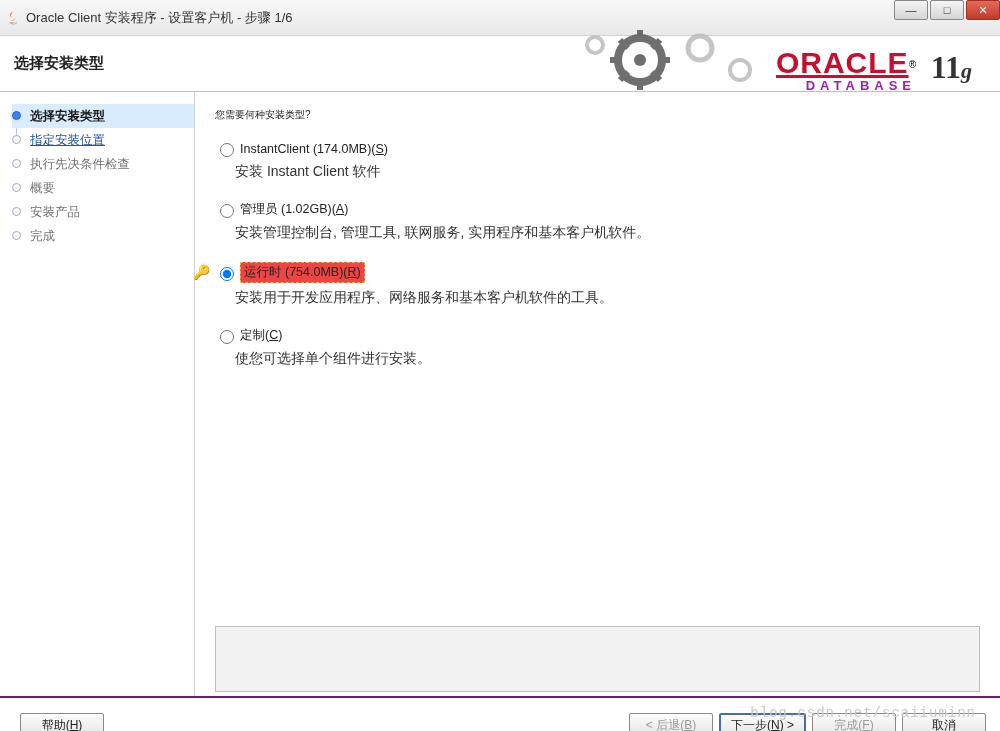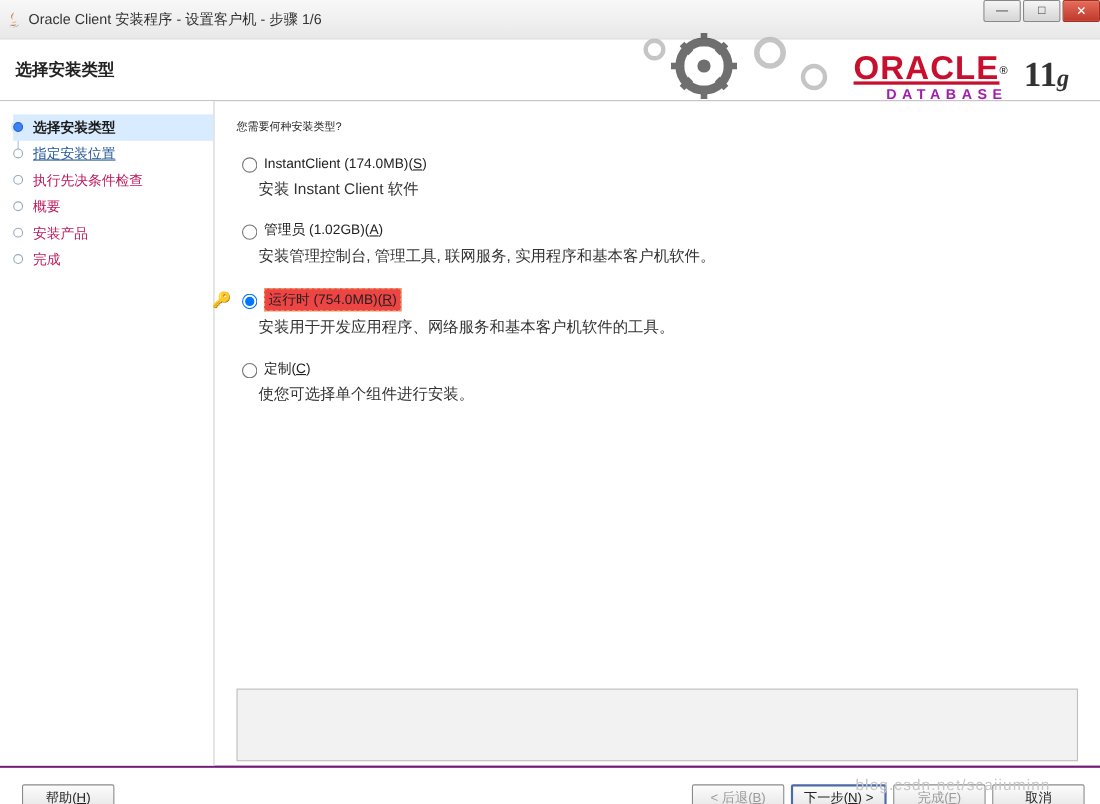--- a/index.html
+++ b/index.html
@@ -129,21 +129,21 @@
     position: absolute;
     left: 16px;
     top: 10px;
     bottom: 110px;
     width: 1px;
     background: #b0c4de;
   }
   .step {
     position: relative;
     padding: 4px 0 4px 18px;
-    color: #be185d;
+    color: #737373;
     font-size: 12.5px;
     height: 24px;
     display: flex;
     align-items: center;
   }
   .step .dot {
     position: absolute;
     left: 0px;
     top: 7px;
     width: 9px; height: 9px;
@@ -230,26 +230,27 @@
     align-items: center;
     justify-content: center;
     padding: 0 10px;
     cursor: pointer;
   }
   .btn.disabled { color: #9a9a9a; cursor: default;}
   .btn.default { border: 2px solid #4a6aa8;}
   .btn .mn { text-decoration: underline;}
   .watermark {
     position: absolute;
-    right: 45px;
+    right: 24px;
     bottom: 10px;
     color: #c7c7c7;
     font-size: 14px;
     letter-spacing: 1px;
     pointer-events: none;
+    font-family: Liberation Mono, monospace;
   }
 </style>
 </head>
 <body>
 
 <div class="titlebar">
   <span class="java-icon">
     <svg width="16" height="16" viewBox="0 0 16 16">
         <path d="M5 13c2 1 5 1 6-1-2 1-5 0-6 1zM6 10c3 1 5 0 5-1-1 1-4 1-5 1zM8 1c1 2-1 3-1 5 0 1 1 2 1 2s-2-1-2-3c0-2 2-2 2-4z" fill="#c84"></path>
         <path d="M4 14c4 2 9 0 9-2-1 2-6 4-9 2z" fill="#36a"></path>

